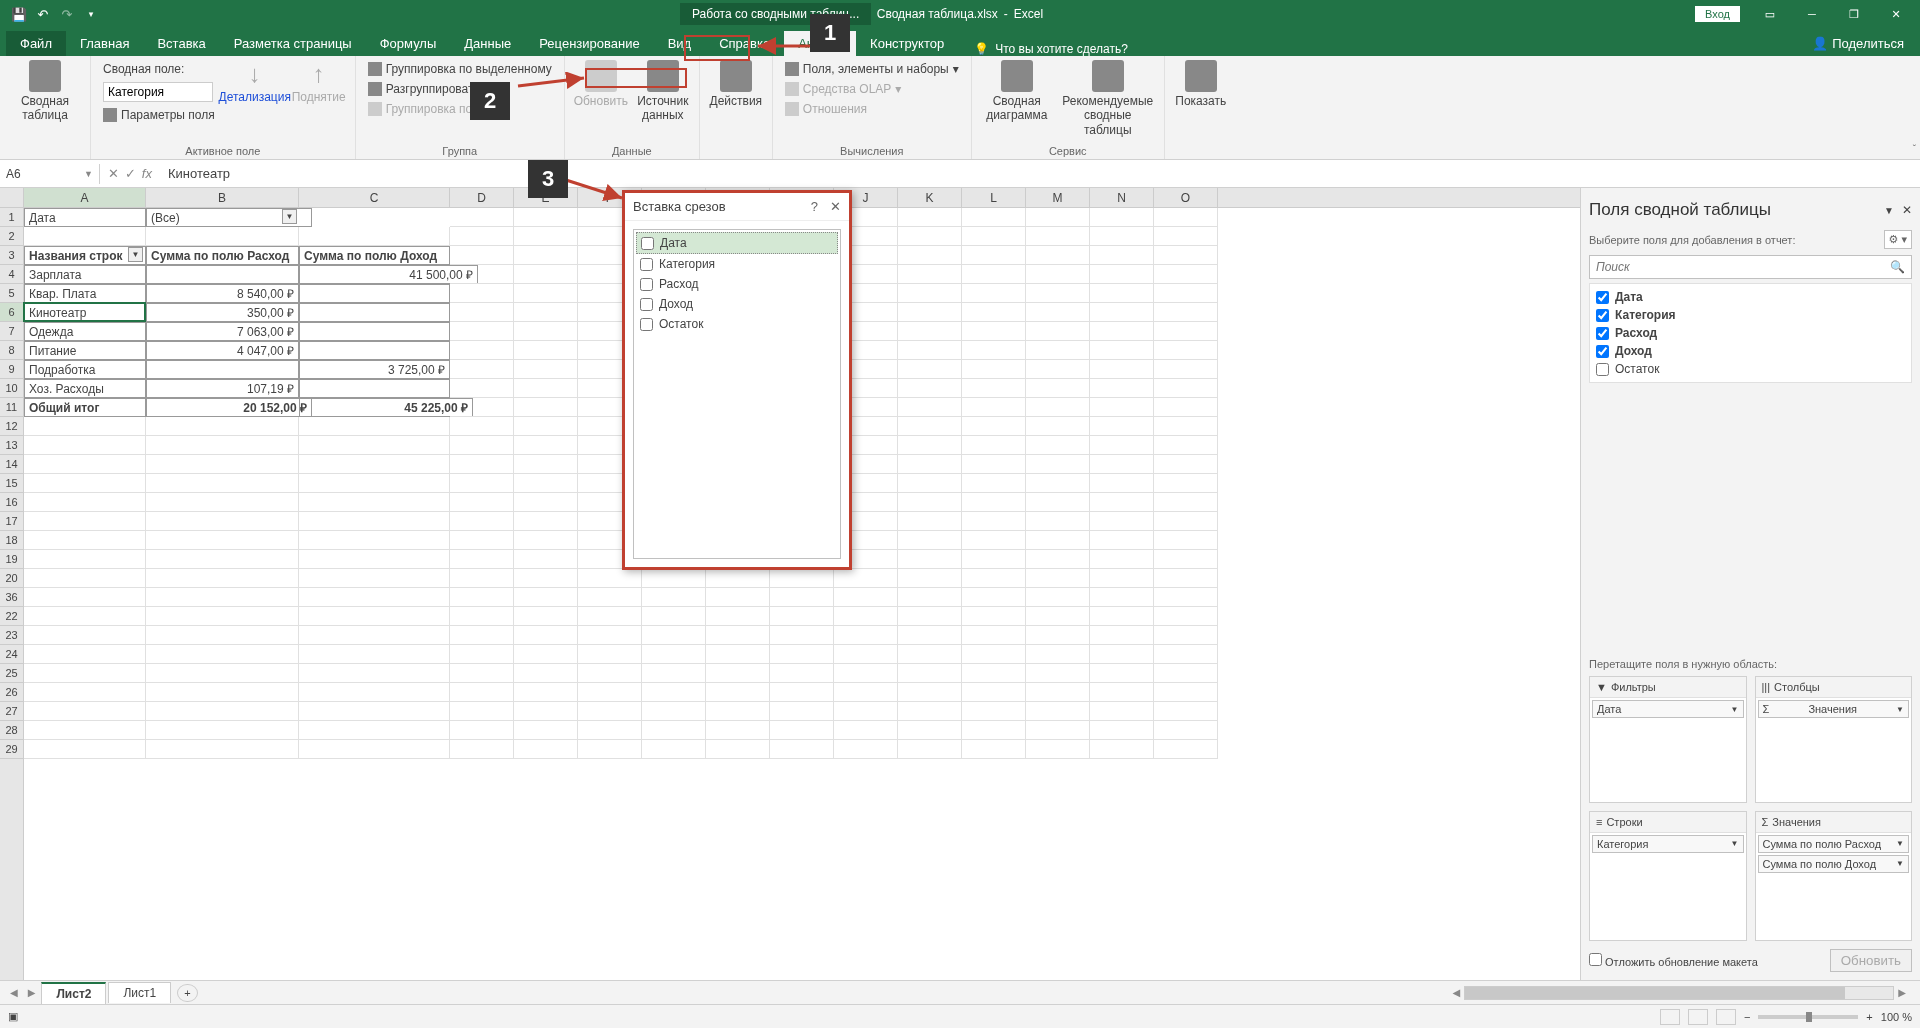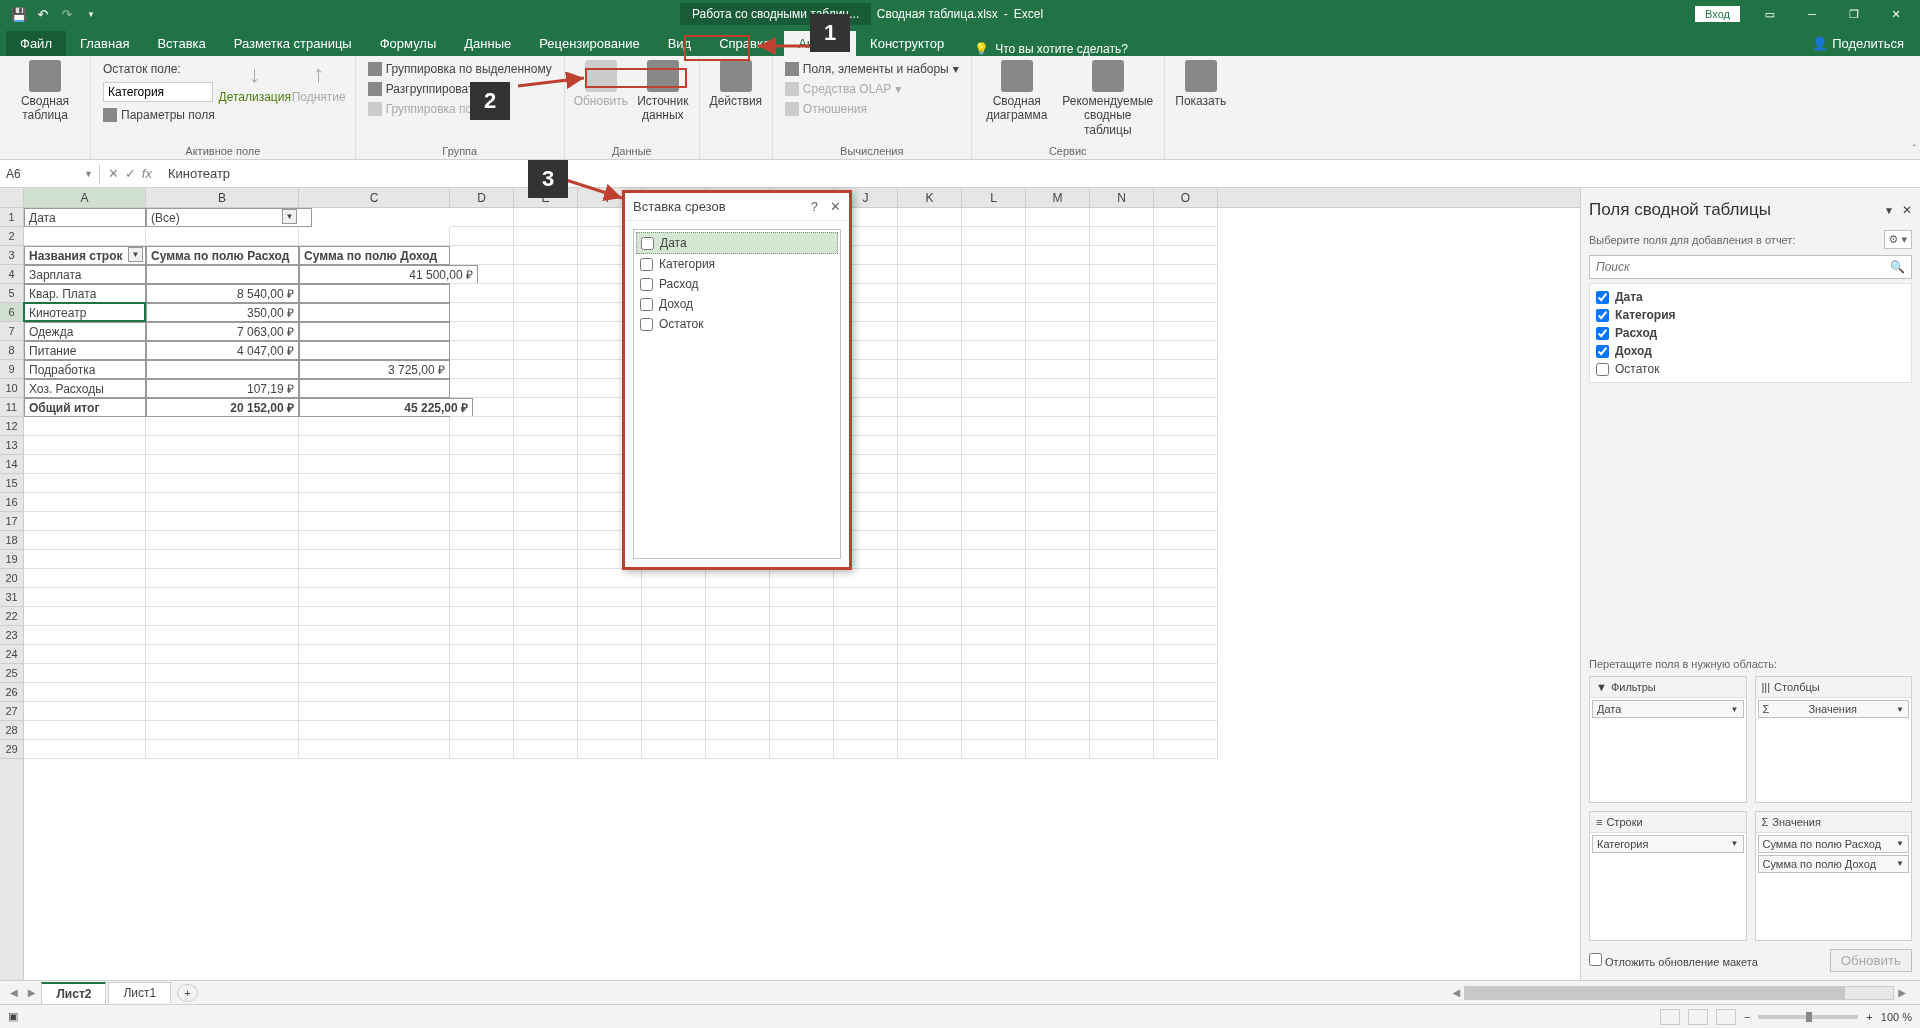--- a/index.html
+++ b/index.html
@@ -179,32 +179,32 @@
     <div class="ribbon-big">
       <div class="ribbon-big-icon"></div>
       <div class="ribbon-big-label" style="white-space:pre-line">Сводная
 таблица</div>
     </div>
     <div class="ribbon-group-label"></div>
   </div>
   <div class="ribbon-group">
     <div class="ribbon-group-content">
       <div class="ribbon-col">
-        <div class="ribbon-item">Остаток поле:</div>
+        <div class="ribbon-item">Сводная поле:</div>
         <div class="ribbon-item">
             <input value="Категория" style="">
           </div>
         <div class="ribbon-item">
             <span class="ribbon-icon-sm"></span>
             <span>Параметры поля</span>
           </div>
       </div>
       <div class="ribbon-big" style="width:60px">
         <div style="font-size:24px;color:#aaa">↓</div>
-        <div class="ribbon-big-label disabled" style="color:#4d7c0f">Детализация</div>
+        <div class="ribbon-big-label disabled" style="color:#1d4ed8">Детализация</div>
       </div>
       <div class="ribbon-big" style="width:56px">
         <div style="font-size:24px;color:#aaa">↑</div>
         <div class="ribbon-big-label" style="color:#aaa">Поднятие</div>
       </div>
     </div>
     <div class="ribbon-group-label">Активное поле</div>
   </div>
   <div class="ribbon-group">
     <div class="ribbon-col">
@@ -328,21 +328,21 @@
           <div class="row-h">11</div>
           <div class="row-h">12</div>
           <div class="row-h">13</div>
           <div class="row-h">14</div>
           <div class="row-h">15</div>
           <div class="row-h">16</div>
           <div class="row-h">17</div>
           <div class="row-h">18</div>
           <div class="row-h">19</div>
           <div class="row-h">20</div>
-          <div class="row-h">31</div>
+          <div class="row-h">36</div>
           <div class="row-h">22</div>
           <div class="row-h">23</div>
           <div class="row-h">24</div>
           <div class="row-h">25</div>
           <div class="row-h">26</div>
           <div class="row-h">27</div>
           <div class="row-h">28</div>
           <div class="row-h">29</div>
         </div>
       <div class="cells" id="cells">
@@ -378,21 +378,21 @@
 
         <div class="cell bordered" style="left:0;top:152px;width:122px">Подработка</div>
         <div class="cell bordered" style="left:122px;top:152px;width:153px"></div>
         <div class="cell bordered right" style="left:275px;top:152px;width:151px">3 725,00 ₽</div>
 
         <div class="cell bordered" style="left:0;top:171px;width:122px">Хоз. Расходы</div>
         <div class="cell bordered right" style="left:122px;top:171px;width:153px">107,19 ₽</div>
         <div class="cell bordered" style="left:275px;top:171px;width:151px"></div>
 
         <div class="cell bold bordered" style="left:0;top:190px;width:122px">Общий итог</div>
-        <div class="cell bold bordered right" style="left:122px;top:190px;width:153px">20 152,00 ₽</div>
+        <div class="cell bold bordered right" style="left:122px;top:190px;width:166px">20 152,00 ₽</div>
         <div class="cell bold bordered right" style="left:275px;top:190px;width:174px">45 225,00 ₽</div>
 
         <div class="selected-cell" style="left:-1px;top:94px;width:123px;height:20px"></div>
       <div class="cell" style="left: 426px; top: 0px; width: 64px;"></div>
           <div class="cell" style="left: 490px; top: 0px; width: 64px;"></div>
           <div class="cell" style="left: 554px; top: 0px; width: 64px;"></div>
           <div class="cell" style="left: 618px; top: 0px; width: 64px;"></div>
           <div class="cell" style="left: 682px; top: 0px; width: 64px;"></div>
           <div class="cell" style="left: 746px; top: 0px; width: 64px;"></div>
           <div class="cell" style="left: 810px; top: 0px; width: 64px;"></div>

